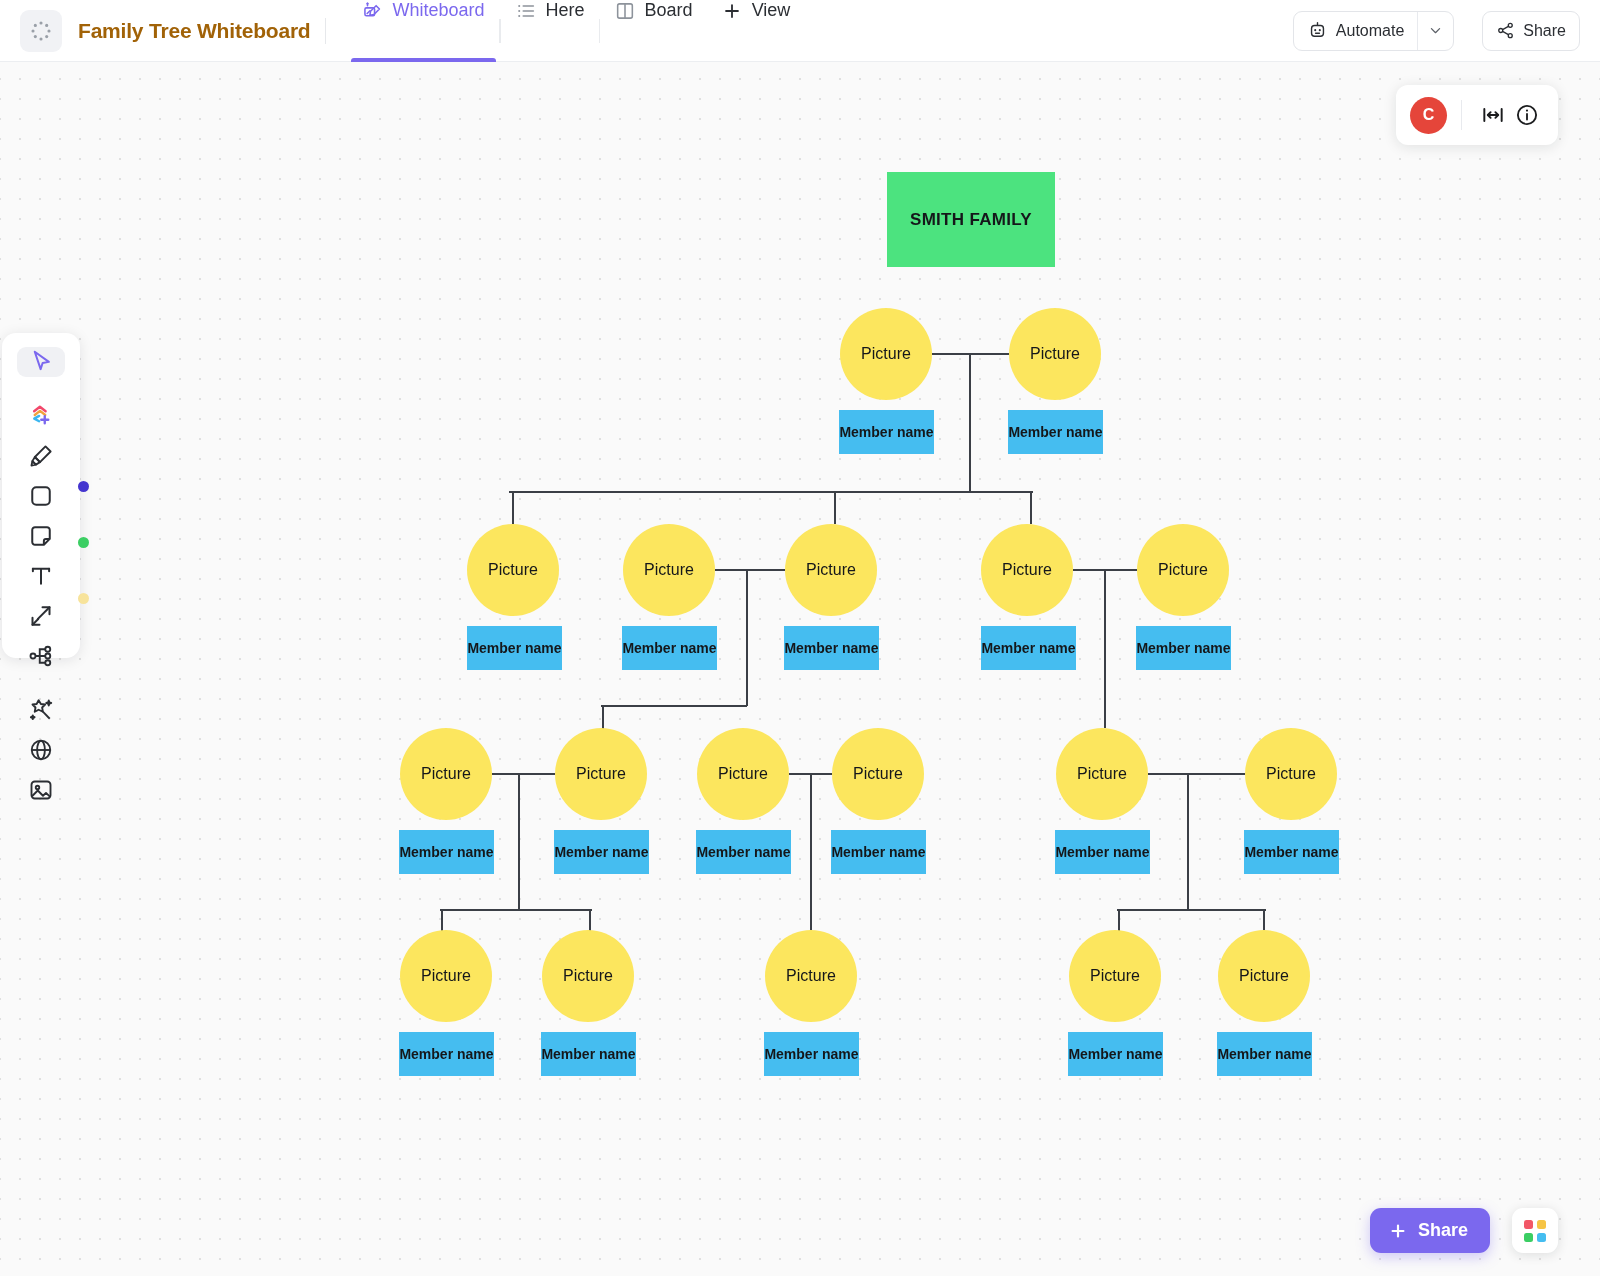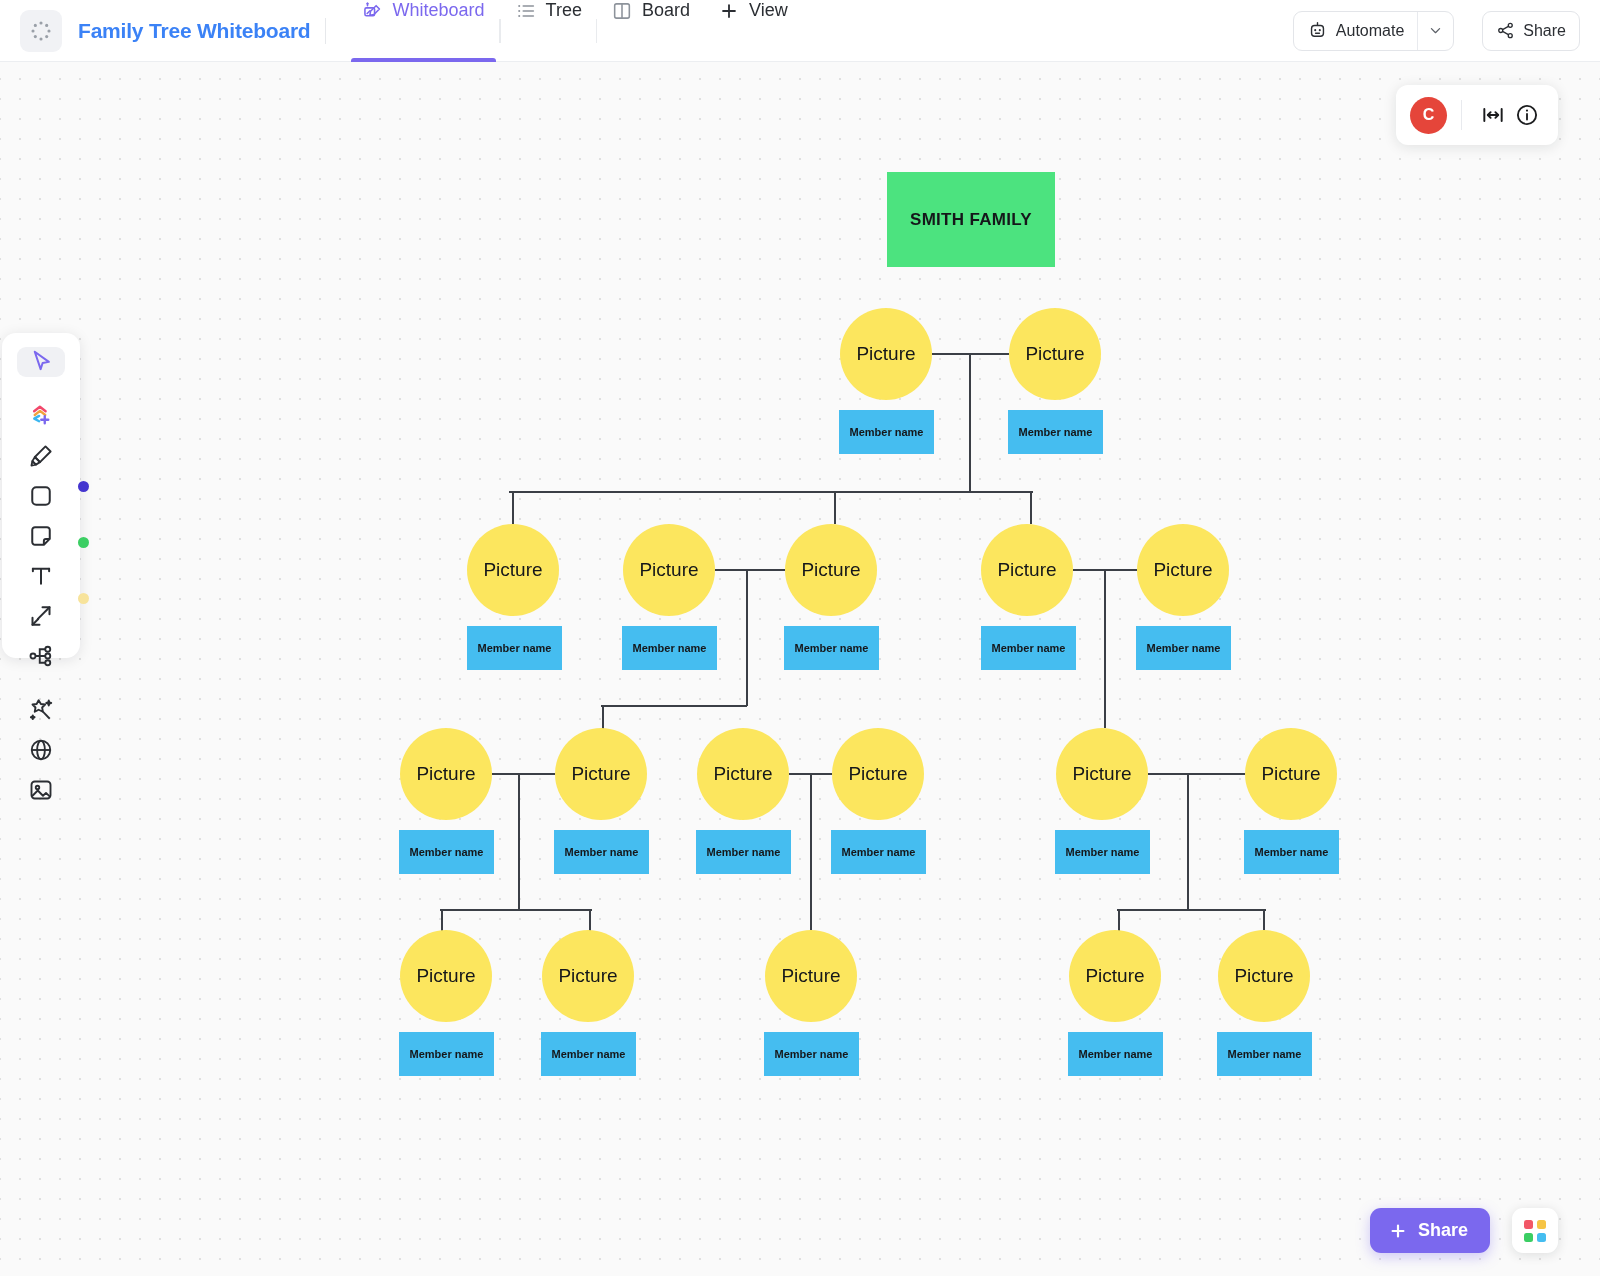--- a/index.html
+++ b/index.html
@@ -20,21 +20,21 @@
     z-index: 50;
   }
   .hdr-logo {
     width: 42px; height: 42px; margin-left: 20px;
     border-radius: 9px; background: #f1f2f5;
     display: flex; align-items: center; justify-content: center;
     flex: 0 0 auto;
   }
   .hdr-title {
     margin-left: 16px;
-    font-size: 21px; font-weight: bold; color: #3b82f6;
+    font-size: 21px; font-weight: bold; color: #a16207;
     letter-spacing: -0.2px; white-space: nowrap;
   }
   .hdr-sep {
     width: 1px; height: 26px; background: #e6e8eb; margin: 0 14px;
     flex: 0 0 auto;
   }
   .tabs { display: flex; align-items: center; height: 62px; margin-left: 8px; }
   .tab {
     display: flex; align-items: flex-start; gap: 9px;
     height: 62px; padding: 0 14px;
@@ -132,26 +132,26 @@
   .apps-grid { display: grid; grid-template-columns: 9px 9px; grid-gap: 4px; }
   .apps-grid i { width: 9px; height: 9px; border-radius: 2.5px; display: block; }
 
   
   .tree { position: absolute; inset: 0; }
   .tree svg.links { position: absolute; left: 0; top: 0; width: 1600px; height: 1214px; }
   .node-circle {
     position: absolute; border-radius: 50%;
     background: #fce65e;
     display: flex; align-items: center; justify-content: center;
-    font-size: 19px; color: #15171a; cursor: pointer;
+    font-size: 16px; color: #15171a; cursor: pointer;
   }
   .node-label {
     position: absolute; background: #45bdf0;
     display: flex; align-items: center; justify-content: center;
-    font-size: 11px; font-weight: bold; color: #15171a; cursor: pointer;
+    font-size: 14px; font-weight: bold; color: #15171a; cursor: pointer;
   }
   .root-box {
     position: absolute; background: #4ce37f;
     display: flex; align-items: center; justify-content: center;
     font-size: 17px; font-weight: bold; color: #15171a;
     letter-spacing: 0.3px; cursor: pointer;
   }
 </style>
 </head>
 <body>
@@ -196,21 +196,21 @@
 
     <div class="tab-divider"></div>
 
     <div class="tab">
       <svg class="tab-icon" viewBox="0 0 24 24" fill="none" stroke="#8d939b" stroke-width="1.8" stroke-linecap="round">
         <path d="M9 6.5h11M9 12h11M9 17.5h11"></path>
         <circle cx="4.6" cy="6.5" r="1.1" fill="#8d939b" stroke="none"></circle>
         <circle cx="4.6" cy="12" r="1.1" fill="#8d939b" stroke="none"></circle>
         <circle cx="4.6" cy="17.5" r="1.1" fill="#8d939b" stroke="none"></circle>
       </svg>
-      <span>Tree</span>
+      <span>Here</span>
     </div>
 
     <div class="tab-divider"></div>
 
     <div class="tab">
       <svg class="tab-icon" viewBox="0 0 24 24" fill="none" stroke="#8d939b" stroke-width="1.7" stroke-linejoin="round">
         <rect x="4" y="4.2" width="16" height="15.6" rx="2"></rect>
         <path d="M12 4.2v15.6"></path>
       </svg>
       <span>Board</span>

